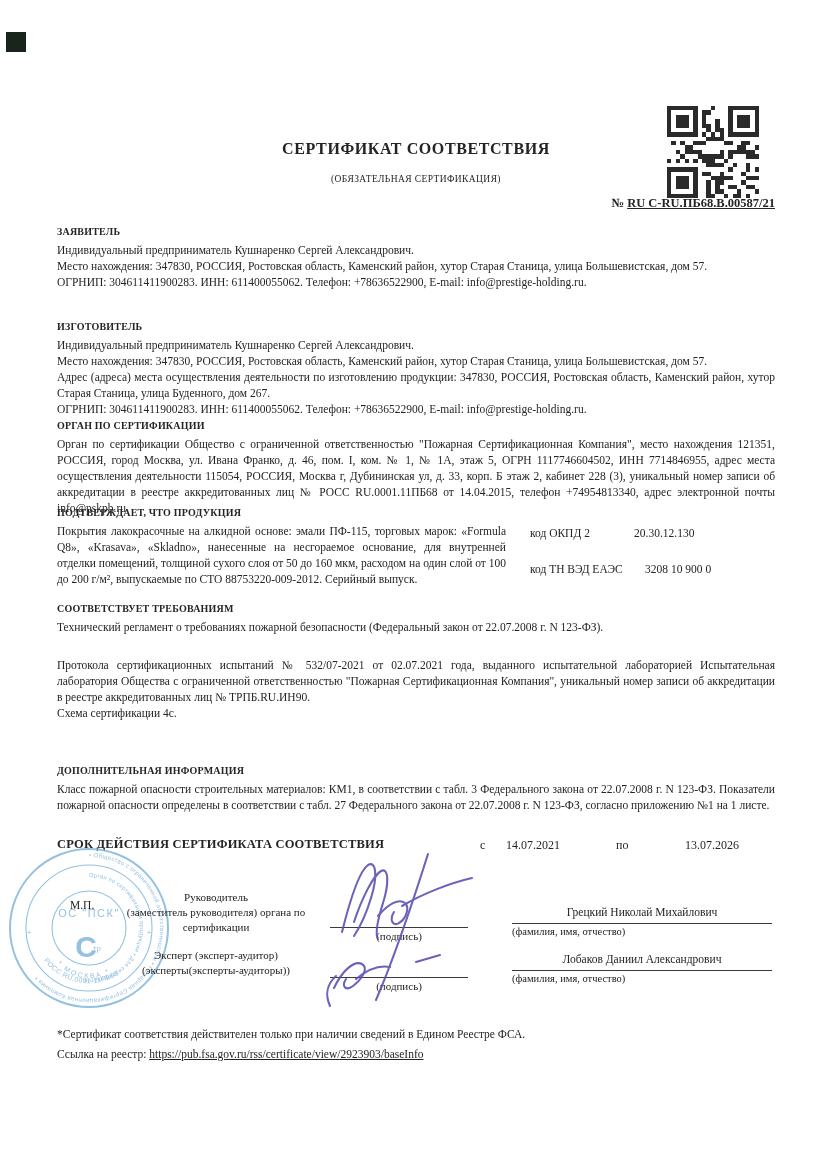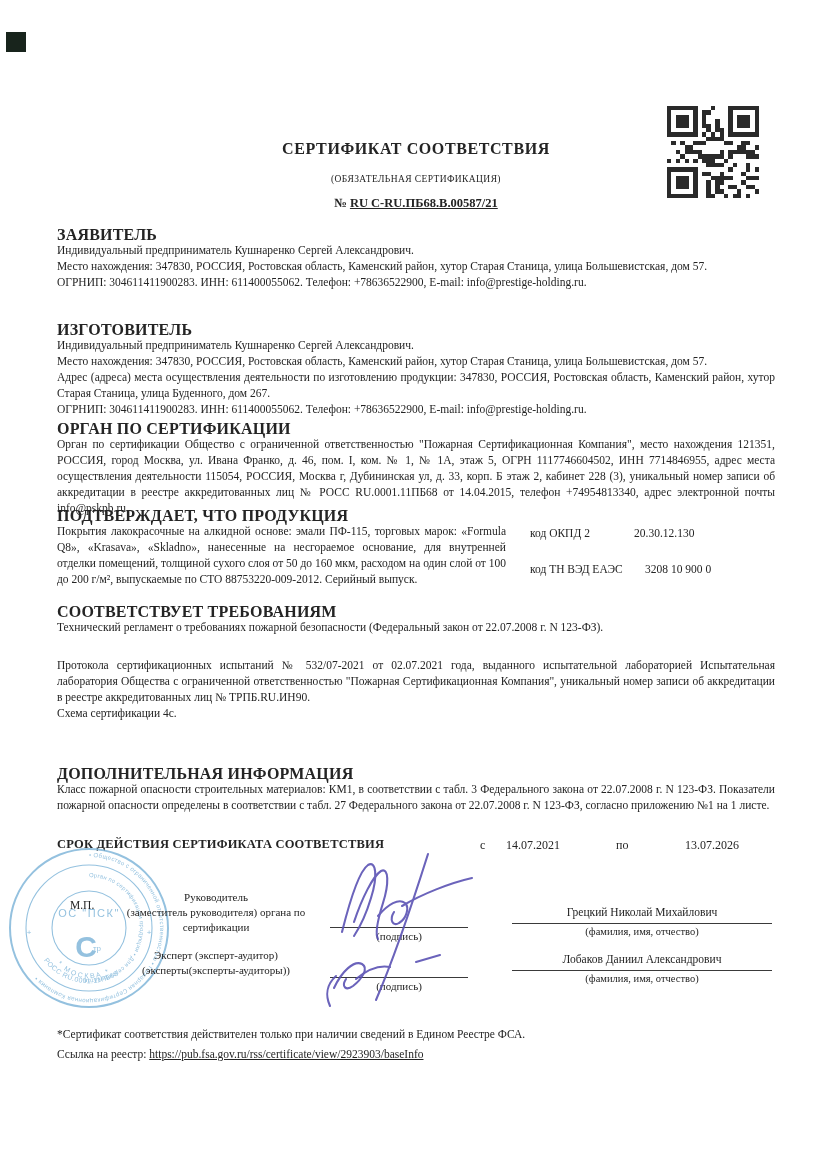--- a/index.html
+++ b/index.html
@@ -1,36 +1,36 @@
 <!DOCTYPE html>
 <html><head>
 <meta charset="utf-8">
 <style>
   html,body{margin:0;padding:0;background:#ffffff;}
   .page{position:relative;width:827px;height:1169px;background:#ffffff;overflow:hidden;
         font-family:"Liberation Serif","DejaVu Serif",serif;color:#242424;}
   .abs{position:absolute;}
-  .h{font-weight:bold;font-size:16px;letter-spacing:.2px;}
+  .h{font-weight:bold;font-size:10px;letter-spacing:.2px;}
   .body-text{font-size:11.5px;line-height:16px;text-align:justify;}
   .body-text p{margin:0;}
   .center{text-align:center;}
   .doc-title{font-size:16px;font-weight:bold;letter-spacing:.6px;}
   .doc-subtitle{font-size:9.5px;letter-spacing:.4px;}
   .doc-number{font-size:12.5px;font-weight:bold;}
   .doc-number .num{text-decoration:underline;}
   .corner-mark{width:20px;height:20px;background:#18241c;}
   .code-label{font-size:11.5px;}
   .code-value{font-size:11.5px;}
   .validity-heading{font-size:12.5px;font-weight:bold;letter-spacing:.2px;}
   .validity-date{font-size:12px;}
   .sig-line{border-top:1.2px solid #3a3a3a;height:0;}
   .sig-caption{font-size:11px;text-align:center;}
   .role-text{font-size:11px;text-align:center;line-height:15px;}
   .name-text{font-size:11.5px;text-align:center;}
-  .name-caption{font-size:10.5px;text-align:center;}
+  .name-caption{font-size:10.5px;text-align:left;}
   .mp{font-size:11.5px;}
   .footer-note{font-size:11.5px;}
   .registry{font-size:11.5px;}
   .registry a{color:#242424;text-decoration:underline;}
   .qr{image-rendering:pixelated;}
 </style>
 </head>
 <body>
 
 <div class="page">
@@ -240,21 +240,21 @@
       <rect x="9" y="20" width="1" height="1" fill="#2a2a2a"></rect>
       <rect x="10" y="20" width="1" height="1" fill="#2a2a2a"></rect>
       <rect x="13" y="20" width="1" height="1" fill="#2a2a2a"></rect>
       <rect x="15" y="20" width="1" height="1" fill="#2a2a2a"></rect>
       <rect x="16" y="20" width="1" height="1" fill="#2a2a2a"></rect>
       <rect x="18" y="20" width="1" height="1" fill="#2a2a2a"></rect>
     </svg>
 
   <div class="abs center doc-subtitle" style="left:57px;top:174px;width:718px;">(ОБЯЗАТЕЛЬНАЯ СЕРТИФИКАЦИЯ)</div>
   <div class="abs center doc-title" style="left:57px;top:140px;width:718px;">СЕРТИФИКАТ СООТВЕТСТВИЯ</div>
-  <div class="abs center doc-number" style="left:57px;top:196px;width:718px;">
+  <div class="abs center doc-number" style="left:57px;top:196px;width:718px;text-align:right;">
     <span>№</span>
     <span class="num">RU С-RU.ПБ68.В.00587/21</span>
   </div>
 
   <div class="abs h" style="left:57px;top:226px;">ЗАЯВИТЕЛЬ</div>
   <div class="abs body-text" style="left:57px;top:242px;width:718px;">
     <p>Индивидуальный предприниматель Кушнаренко Сергей Александрович.</p>
     <p>Место нахождения: 347830, РОССИЯ, Ростовская область, Каменский район, хутор Старая Станица, улица Большевистская, дом 57.</p>
     <p>ОГРНИП: 304611411900283. ИНН: 611400055062. Телефон: +78636522900, E-mail: info@prestige-holding.ru.</p>
   </div>

